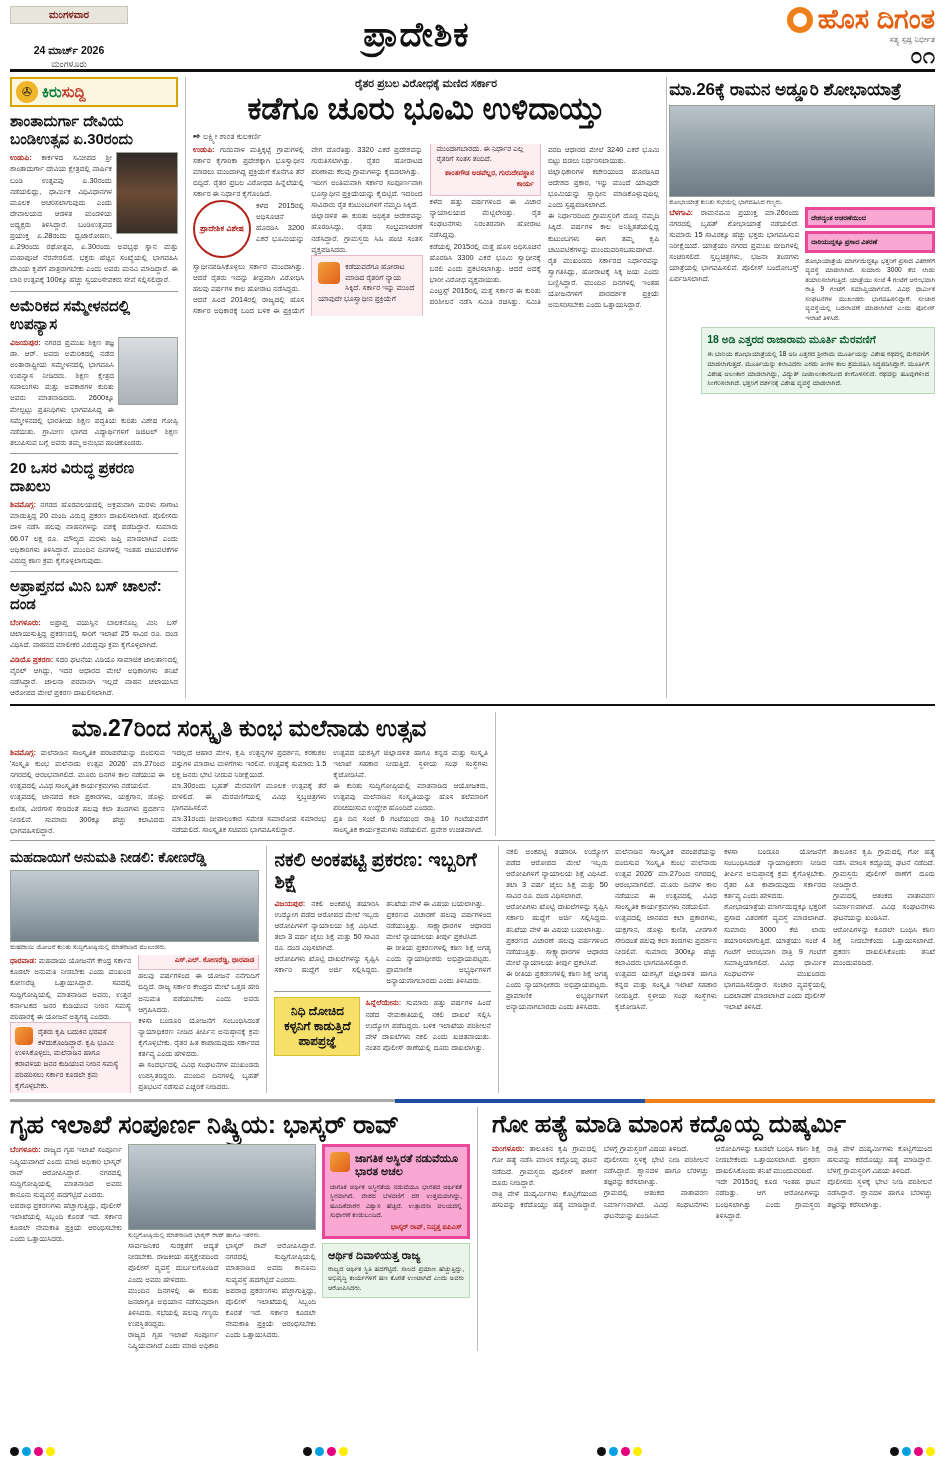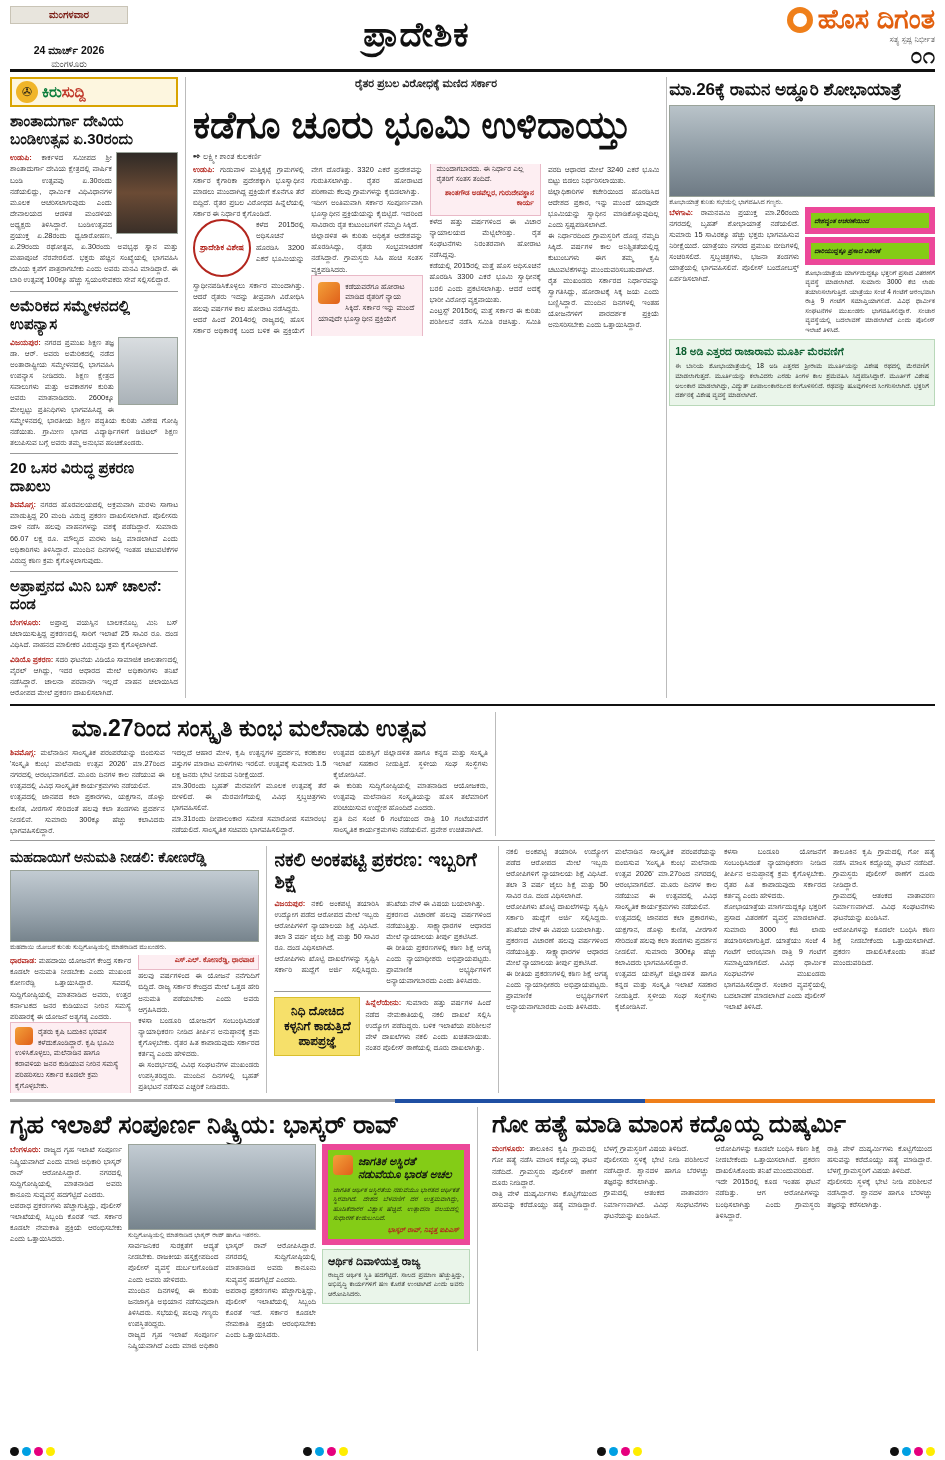--- a/index.html
+++ b/index.html
@@ -31,21 +31,21 @@
 
   
   .cols { display:flex; gap:7px; margin-top:5px; }
   .col { }
   .c1 { width:170px; }
   .c2 { width:480px; }
   .c3 { width:272px; }
 
   .rule-v { border-left:1px solid #bbb; }
 
-  h1.head { font-size:38px; font-weight:bold; line-height:1.12; margin:14px 0 5px; }
+  h1.head { font-size:31px; font-weight:bold; line-height:1.12; margin:2px 0 5px; text-align:center; }
   h2.head { font-size:21px; font-weight:bold; line-height:1.15; margin:3px 0 5px; }
   h3.head { font-size:15px; font-weight:bold; line-height:1.2; margin:2px 0 4px; }
   .kicker { font-size:11px; text-align:center; font-weight:bold; color:#222; }
   .byline { font-size:8px; color:#333; margin:2px 0; }
   .body { font-size:7.4px; line-height:1.5; text-align:justify; color:#1a1a1a; }
 
   .sec-rule { border-top:1px solid #999; margin:5px 0; }
   .sec-rule-thick { border-top:2px solid #111; margin:6px 0; }
 
   
@@ -62,21 +62,21 @@
   .tag-red { color:#b3261e; font-weight:bold; font-size:7.6px; }
 
   
   .photo { background:#cfd6cc; border:1px solid #9aa39a; position:relative; overflow:hidden; }
   .photo.people { background: linear-gradient(180deg,#b9c3c9 0%, #8d9aa3 55%, #6e7a84 100%); }
   .photo.temple { background: linear-gradient(180deg,#2f2a26 0%, #6b4b35 50%, #3a2f28 100%); }
   .photo.portrait { background: linear-gradient(180deg,#d9dde0 0%, #aab2b8 100%); }
   .photo.stage { background: linear-gradient(180deg,#c2cbd2 0%, #97a3ac 60%, #77848d 100%); }
   .cap { font-size:6.5px; color:#333; padding:1px 0; }
   .box-green { background:#eaf5ea; border:1px solid #b9d8b9; padding:5px; }
-  .box-cream { background:#84cc16; border:6px solid #ec4899; padding:5px;font-style:italic; }
+  .box-cream { background:#f9a8d4; border:3px solid #ec4899; padding:5px; }
 
   .quote-box { background:#fdeef2; border:1px solid #e9b9c7; padding:6px; font-size:7.4px; line-height:1.45; }
   .quote-box .who { color:#b3261e; font-weight:bold; text-align:right; display:block; margin-top:3px; font-size:7.2px;}
   .bullet-ic { width:22px;height:22px;border-radius:4px;background:linear-gradient(135deg,#f3a13a,#e0601a); float:left; margin:0 5px 2px 0;}
 
   .big-yellow { background:#f6e06a; border:1px solid #d9bf2e; padding:6px; text-align:center; font-size:15px; font-weight:bold; line-height:1.25; }
 
   .stamp { width:58px;height:58px;border-radius:50%;border:2px solid #b3261e; color:#b3261e; display:flex;align-items:center;justify-content:center;font-size:8px;text-align:center;font-weight:bold; float:left; margin:0 5px 3px 0; }
 
   .hr-orange { height:4px; background:#ef7f1a; }
@@ -201,21 +201,21 @@
           <div class="box-cream" style="padding:3px;margin-bottom:3px;">
             <div class="tiny" style="font-weight:bold;">ದೇಶದ್ಯಂತ ಆಚರಣೆಯಿಂದ</div>
           </div>
           <div class="box-cream" style="padding:3px;margin-bottom:3px;">
             <div class="tiny" style="font-weight:bold;">ದಾರಿಯುದ್ದಕ್ಕೂ ಪ್ರಸಾದ ವಿತರಣೆ</div>
           </div>
           <div class="tiny">ಶೋಭಾಯಾತ್ರೆಯ ಮಾರ್ಗದುದ್ದಕ್ಕೂ ಭಕ್ತರಿಗೆ ಪ್ರಸಾದ ವಿತರಣೆಗೆ ವ್ಯವಸ್ಥೆ ಮಾಡಲಾಗಿದೆ. ಸುಮಾರು 3000 ಕೆಜಿ ಲಾಡು ತಯಾರಿಸಲಾಗುತ್ತಿದೆ. ಯಾತ್ರೆಯು ಸಂಜೆ 4 ಗಂಟೆಗೆ ಆರಂಭವಾಗಿ ರಾತ್ರಿ 9 ಗಂಟೆಗೆ ಸಮಾಪ್ತಿಯಾಗಲಿದೆ. ವಿವಿಧ ಧಾರ್ಮಿಕ ಸಂಘಟನೆಗಳ ಮುಖಂಡರು ಭಾಗವಹಿಸಲಿದ್ದಾರೆ. ಸಂಚಾರ ವ್ಯವಸ್ಥೆಯಲ್ಲಿ ಬದಲಾವಣೆ ಮಾಡಲಾಗಿದೆ ಎಂದು ಪೊಲೀಸ್ ಇಲಾಖೆ ತಿಳಿಸಿದೆ.</div>
         </div>
       </div>
 
-      <div class="box-green" style="margin-top:5px;">
+      <div class="box-green" style="margin-top:5px;margin-left:32px;">
         <div style="font-size:10.5px;font-weight:bold;color:#0a5c2d;margin-bottom:3px;">18 ಅಡಿ ಎತ್ತರದ ರಾಜಾರಾಮ ಮೂರ್ತಿ ಮೆರವಣಿಗೆ</div>
         <div class="tiny">ಈ ಬಾರಿಯ ಶೋಭಾಯಾತ್ರೆಯಲ್ಲಿ 18 ಅಡಿ ಎತ್ತರದ ಶ್ರೀರಾಮ ಮೂರ್ತಿಯನ್ನು ವಿಶೇಷ ರಥದಲ್ಲಿ ಮೆರವಣಿಗೆ ಮಾಡಲಾಗುತ್ತದೆ. ಮೂರ್ತಿಯನ್ನು ಕಲಾವಿದರು ಎರಡು ತಿಂಗಳ ಕಾಲ ಶ್ರಮವಹಿಸಿ ಸಿದ್ಧಪಡಿಸಿದ್ದಾರೆ. ಮೂರ್ತಿಗೆ ವಿಶೇಷ ಅಲಂಕಾರ ಮಾಡಲಾಗಿದ್ದು, ವಿದ್ಯುತ್ ದೀಪಾಲಂಕಾರದಿಂದ ಕಂಗೊಳಿಸಲಿದೆ. ರಥವನ್ನು ಹೂವುಗಳಿಂದ ಸಿಂಗರಿಸಲಾಗಿದೆ. ಭಕ್ತರಿಗೆ ದರ್ಶನಕ್ಕೆ ವಿಶೇಷ ವ್ಯವಸ್ಥೆ ಮಾಡಲಾಗಿದೆ.</div>
       </div>
     </div>
   </div>
 
   <div class="sec-rule-thick" style="margin-top:6px;"></div>
   <div class="cols">
     <div class="col" style="width:478px;">
       <h2 class="head" style="font-size:23px;text-align:center;">ಮಾ.27ರಿಂದ ಸಂಸ್ಕೃತಿ ಕುಂಭ ಮಲೆನಾಡು ಉತ್ಸವ</h2>

